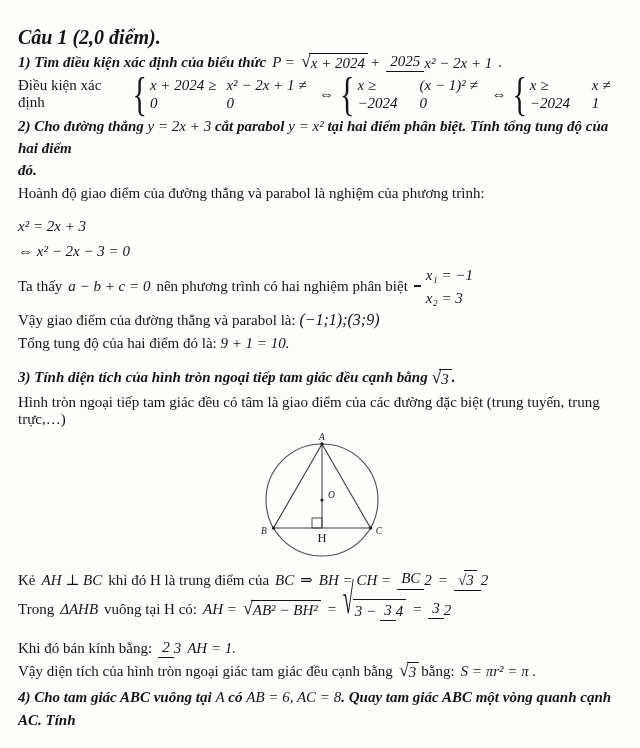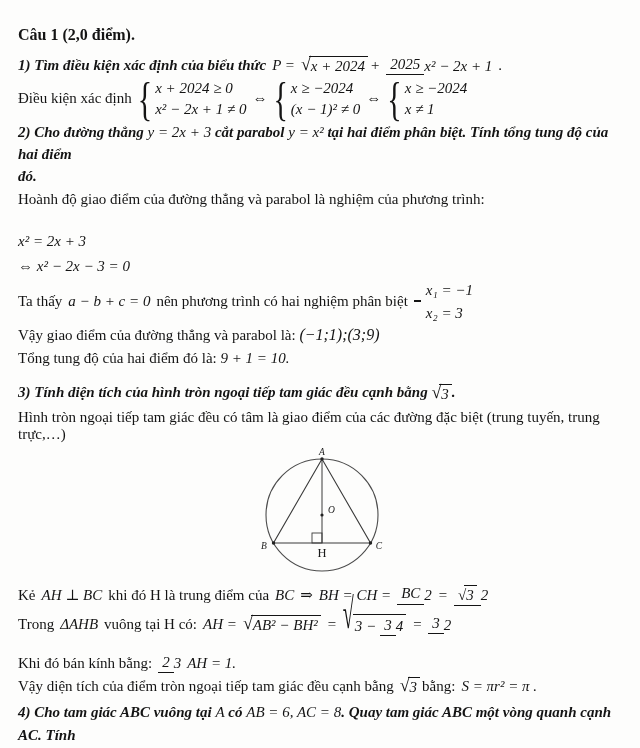--- a/index.html
+++ b/index.html
@@ -2,42 +2,42 @@
 <html><head>
 <meta charset="utf-8">
 <style>
   html,body{margin:0;padding:0;}
   body{
     width:640px;height:748px;background:#fdfdfc;color:#141414;
     font-family:"Liberation Serif","DejaVu Serif",serif;
     font-size:15px;overflow:hidden;
   }
   .page{padding:26px 14px 6px 18px;}
-  .title{font-weight:bold;font-size:16px;margin-bottom:12px;}
+  .title{font-weight:bold;font-size:20px;margin-bottom:4px;font-style:italic;}
   .bi{font-weight:bold;font-style:italic;}
   .math{font-style:italic;white-space:pre;}
   .up{font-style:normal;}
   .line{margin-bottom:6px;}
   .row{display:flex;align-items:center;flex-wrap:nowrap;}
   .row > *{margin-right:6px;}
   .row > .tight{margin-right:2px;}
   
   .frac{display:inline-flex;flex-direction:row;align-items:center;vertical-align:middle;line-height:1.15;font-style:italic;}
   .frac .num{border-bottom:1.4px solid #141414;padding:0 4px 1px;}
   .frac .den{padding-top:1px;font-style:italic;}
   
   .sqrt{display:inline-flex;align-items:flex-end;vertical-align:middle;font-style:italic;}
   .sqrt .rad{font-style:normal;font-size:18px;line-height:1;margin-right:-2px;position:relative;top:-2px;}
   .sqrt .arg{border-top:1.4px solid #141414;padding:0 3px 0 2px;line-height:1.2;}
   .sqrt.tall .rad{font-size:20px;transform:scaleY(2.15);transform-origin:50% 88%;margin-right:-1px;top:-4px;}
   .sqrt.tall .arg{display:inline-flex;align-items:center;padding-top:2px;}
   
   .sys{display:inline-flex;align-items:center;font-style:italic;}
   .sys .brace{font-style:normal;font-size:30px;line-height:1;transform:scaleY(1.55);transform-origin:center;margin-right:3px;font-weight:400;}
-  .sys .rows{display:flex;flex-direction:column;gap:3px;line-height:1.2;}
+  .sys .rows{display:flex;flex-direction:row;gap:3px;line-height:1.2;}
   
   .brk-sys{display:inline-flex;align-items:center;font-style:italic;}
   .brk{width:6px;border-left:1.8px solid #141414;border-top:1.8px solid #141414;border-bottom:1.8px solid #141414;margin-right:5px;}
   .brk-sys .rows{display:flex;flex-direction:column;gap:5px;line-height:1.2;padding:2px 0;}
   .fig-wrap{text-align:center;margin:2px 0 2px 0;}
   svg text{font-family:"Liberation Serif","DejaVu Serif",serif;}
   .arrow{font-style:normal;}
 </style>
 </head>
 <body>
@@ -86,21 +86,21 @@
         <span>x ≠ 1</span>
       </span>
     </span>
   </div>
 
   <div class="line" style="line-height:1.45;margin-bottom:3px;">
     <span class="bi">2) Cho đường thẳng </span><span class="math">y = 2x + 3</span><span class="bi"> cắt parabol </span><span class="math">y = x²</span><span class="bi"> tại hai điểm phân biệt. Tính tổng tung độ của hai điểm</span>
     <div class="bi">đó.</div>
   </div>
 
-  <div class="line" style="margin-bottom:25px;">Hoành độ giao điểm của đường thẳng và parabol là nghiệm của phương trình:</div>
+  <div class="line" style="margin-bottom:16px;">Hoành độ giao điểm của đường thẳng và parabol là nghiệm của phương trình:</div>
 
   <div class="line math" style="margin-bottom:8px;">x² = 2x + 3</div>
   <div class="line math" style="margin-bottom:4px;">⇔ x² − 2x − 3 = 0</div>
 
   <div class="row line" style="margin-bottom:2px;">
     <span class="up">Ta thấy</span>
     <span class="math">a − b + c = 0</span>
     <span class="up">nên phương trình có hai nghiệm phân biệt</span>
     <span class="brk-sys">
       <span class="brk"></span>
@@ -198,21 +198,21 @@
   <div class="row line" style="margin-bottom:4px;">
     <span class="up">Khi đó bán kính bằng:</span>
     <span class="frac">
       <span class="num">2</span>
       <span class="den">3</span>
     </span>
     <span class="math">AH = 1.</span>
   </div>
 
   <div class="row line" style="margin-bottom:5px;">
-    <span class="up">Vậy diện tích của điểm tròn ngoại tiếp tam giác đều cạnh bằng</span>
+    <span class="up">Vậy diện tích của hình tròn ngoại giác tam giác đều cạnh bằng</span>
     <span class="sqrt tight">
         <span class="rad">√</span>
         <span class="arg">3</span>
       </span>
     <span class="up">bằng:</span>
     <span class="math">S = πr² = π .</span>
   </div>
 
   <div class="line" style="line-height:1.5;">
     <span class="bi">4) Cho tam giác ABC vuông tại </span><span class="math">A</span><span class="bi"> có </span><span class="math">AB = 6, AC = 8</span><span class="bi">. Quay tam giác ABC một vòng quanh cạnh AC. Tính</span>

